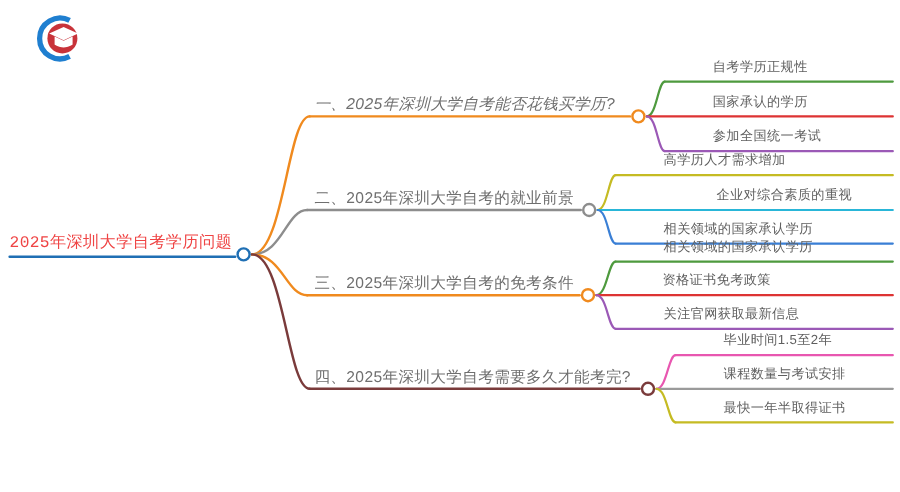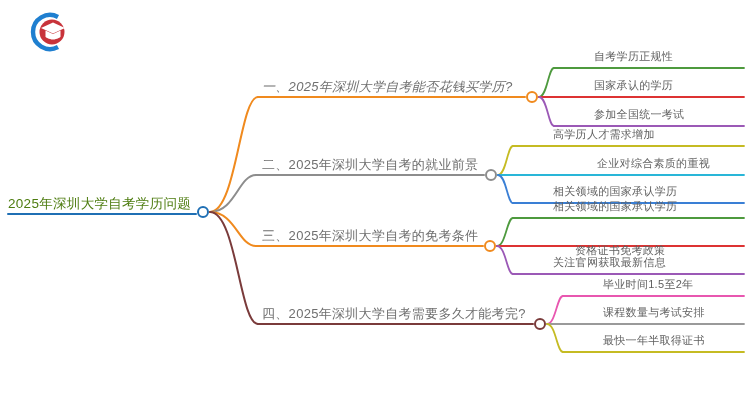--- a/index.html
+++ b/index.html
@@ -65,35 +65,35 @@
       <line x1="513" y1="274" x2="744" y2="274" stroke="#9b59b6" stroke-width="1.8" stroke-linecap="round"></line>
       <path d="M 210 212 C 236.4 212, 239.76 324, 258 324" fill="none" stroke="#7a3b3b" stroke-width="2" stroke-linecap="round"></path>
       <line x1="258" y1="324" x2="533" y2="324" stroke="#7a3b3b" stroke-width="2" stroke-linecap="round"></line>
       <path d="M 547 324 C 555.8 324, 556.92 296, 563 296" fill="none" stroke="#e857b0" stroke-width="1.8" stroke-linecap="round"></path>
       <line x1="563" y1="296" x2="744" y2="296" stroke="#e857b0" stroke-width="1.8" stroke-linecap="round"></line>
       <line x1="547" y1="324" x2="744" y2="324" stroke="#9a9a9a" stroke-width="1.8" stroke-linecap="round"></line>
       <path d="M 547 324 C 555.8 324, 556.92 352, 563 352" fill="none" stroke="#c5bb23" stroke-width="1.8" stroke-linecap="round"></path>
       <line x1="563" y1="352" x2="744" y2="352" stroke="#c5bb23" stroke-width="1.8" stroke-linecap="round"></line>
     </svg>
 
-  <div class="lbl root" id="root-label" style="left: 8px; top: 196px; color: #4d7c0f;">2025年深圳大学自考学历问题</div>
+  <div class="lbl root" id="root-label" style="left: 8px; top: 196px; color: #ef4444; font-family: Liberation Mono, monospace;">2025年深圳大学自考学历问题</div>
   <div class="node" id="root-node" style="left: 197px; top: 206px; width: 12px; height: 12px; border: 2px solid rgb(31, 111, 180);"></div>
 
   <div id="labels">
       <div class="lbl branch" style="left: 262px; top: 79px; font-style: italic;">一、2025年深圳大学自考能否花钱买学历?</div>
       <div class="lbl leaf" style="left: 594px; top: 49px;">自考学历正规性</div>
       <div class="lbl leaf" style="left: 594px; top: 78px;">国家承认的学历</div>
       <div class="lbl leaf" style="left: 594px; top: 107px;">参加全国统一考试</div>
       <div class="lbl branch" style="left: 262px; top: 157px;">二、2025年深圳大学自考的就业前景</div>
       <div class="lbl leaf" style="left: 553px; top: 127px;">高学历人才需求增加</div>
       <div class="lbl leaf" style="left: 553px; top: 156px; margin-left: 44px;">企业对综合素质的重视</div>
       <div class="lbl leaf" style="left: 553px; top: 184px;">相关领域的国家承认学历</div>
       <div class="lbl branch" style="left: 262px; top: 228px; text-align: right;">三、2025年深圳大学自考的免考条件</div>
       <div class="lbl leaf" style="left: 553px; top: 199px;">相关领域的国家承认学历</div>
-      <div class="lbl leaf" style="left: 575px; top: 227px; margin-top: 16px;">资格证书免考政策</div>
+      <div class="lbl leaf" style="left: 552px; top: 227px;">资格证书免考政策</div>
       <div class="lbl leaf" style="left: 553px; top: 255px;">关注官网获取最新信息</div>
       <div class="lbl branch" style="left: 262px; top: 306px;">四、2025年深圳大学自考需要多久才能考完?</div>
       <div class="lbl leaf" style="left: 603px; top: 277px;">毕业时间1.5至2年</div>
       <div class="lbl leaf" style="left: 603px; top: 305px;">课程数量与考试安排</div>
       <div class="lbl leaf" style="left: 603px; top: 333px;">最快一年半取得证书</div>
     </div>
 
 <div class="node" style="left: 526px; top: 91px; width: 12px; height: 12px; border: 2px solid rgb(240, 138, 30);"></div>
     <div class="node" style="left: 485px; top: 169px; width: 12px; height: 12px; border: 2px solid rgb(141, 141, 141);"></div>
     <div class="node" style="left: 484px; top: 240px; width: 12px; height: 12px; border: 2px solid rgb(240, 138, 30);"></div>

